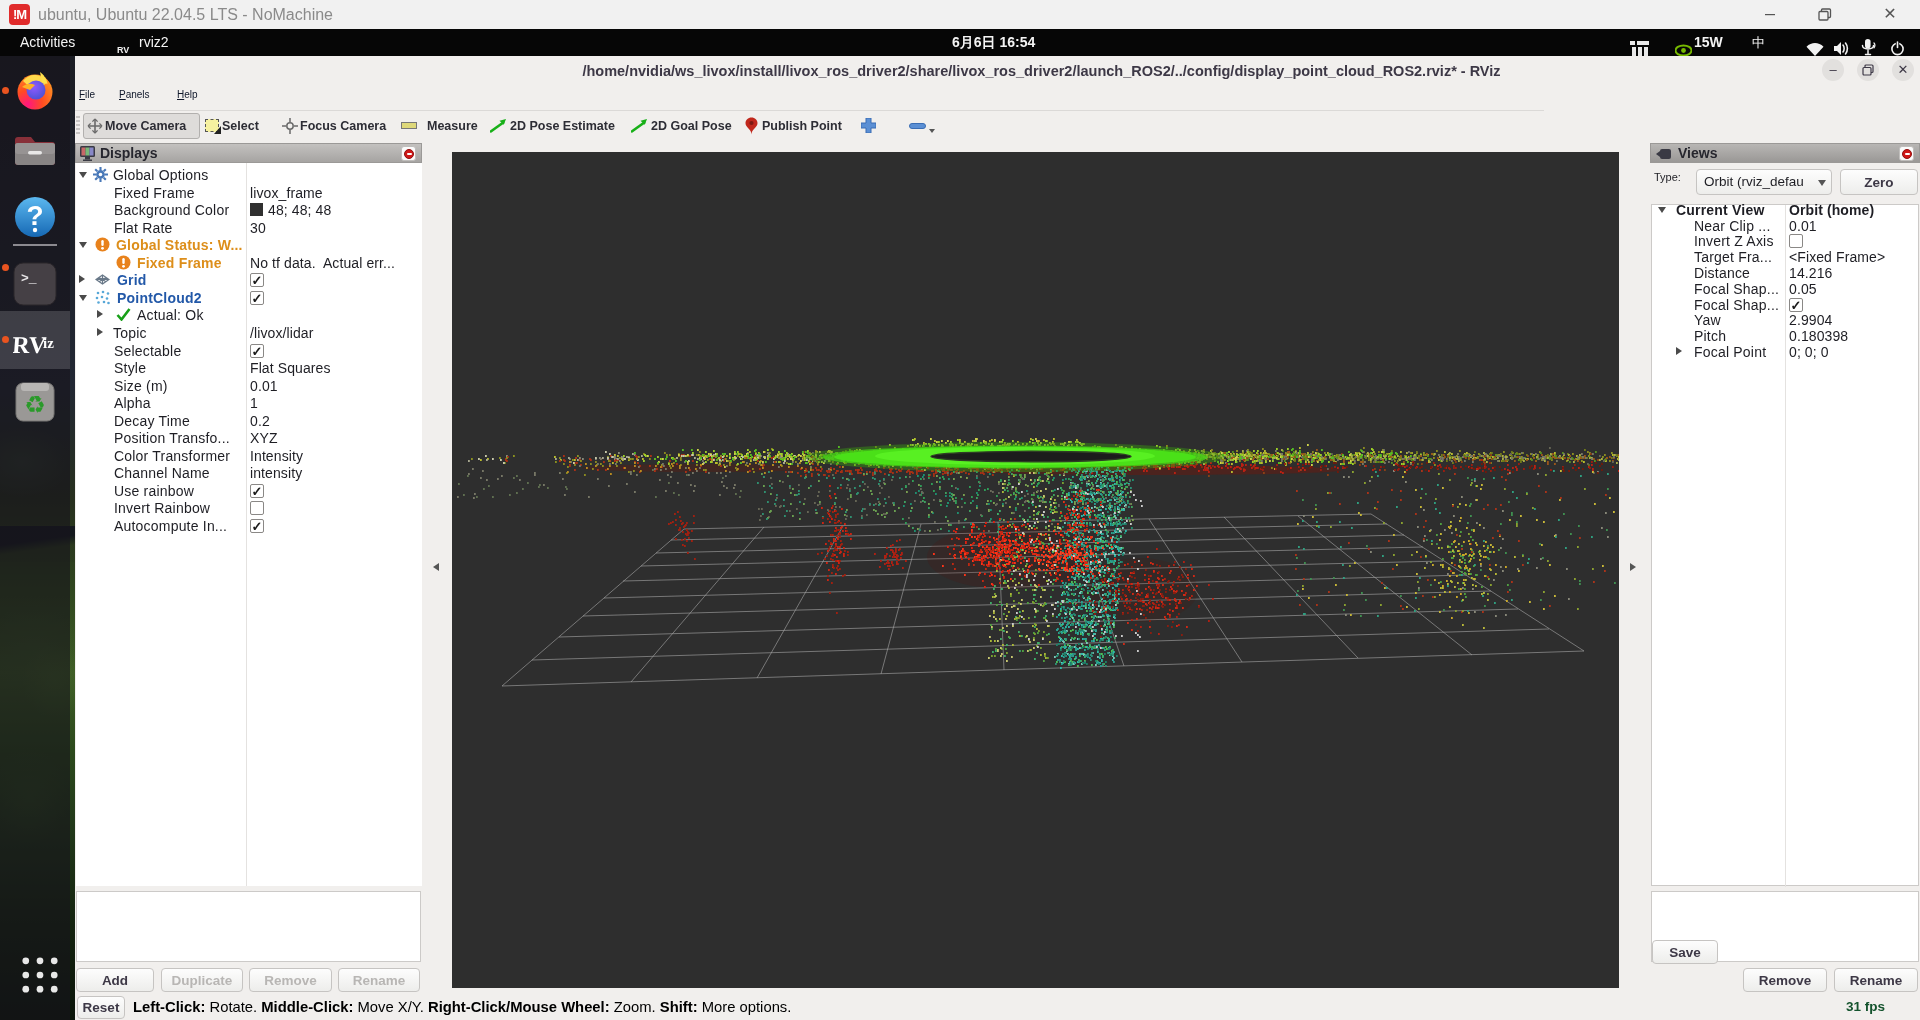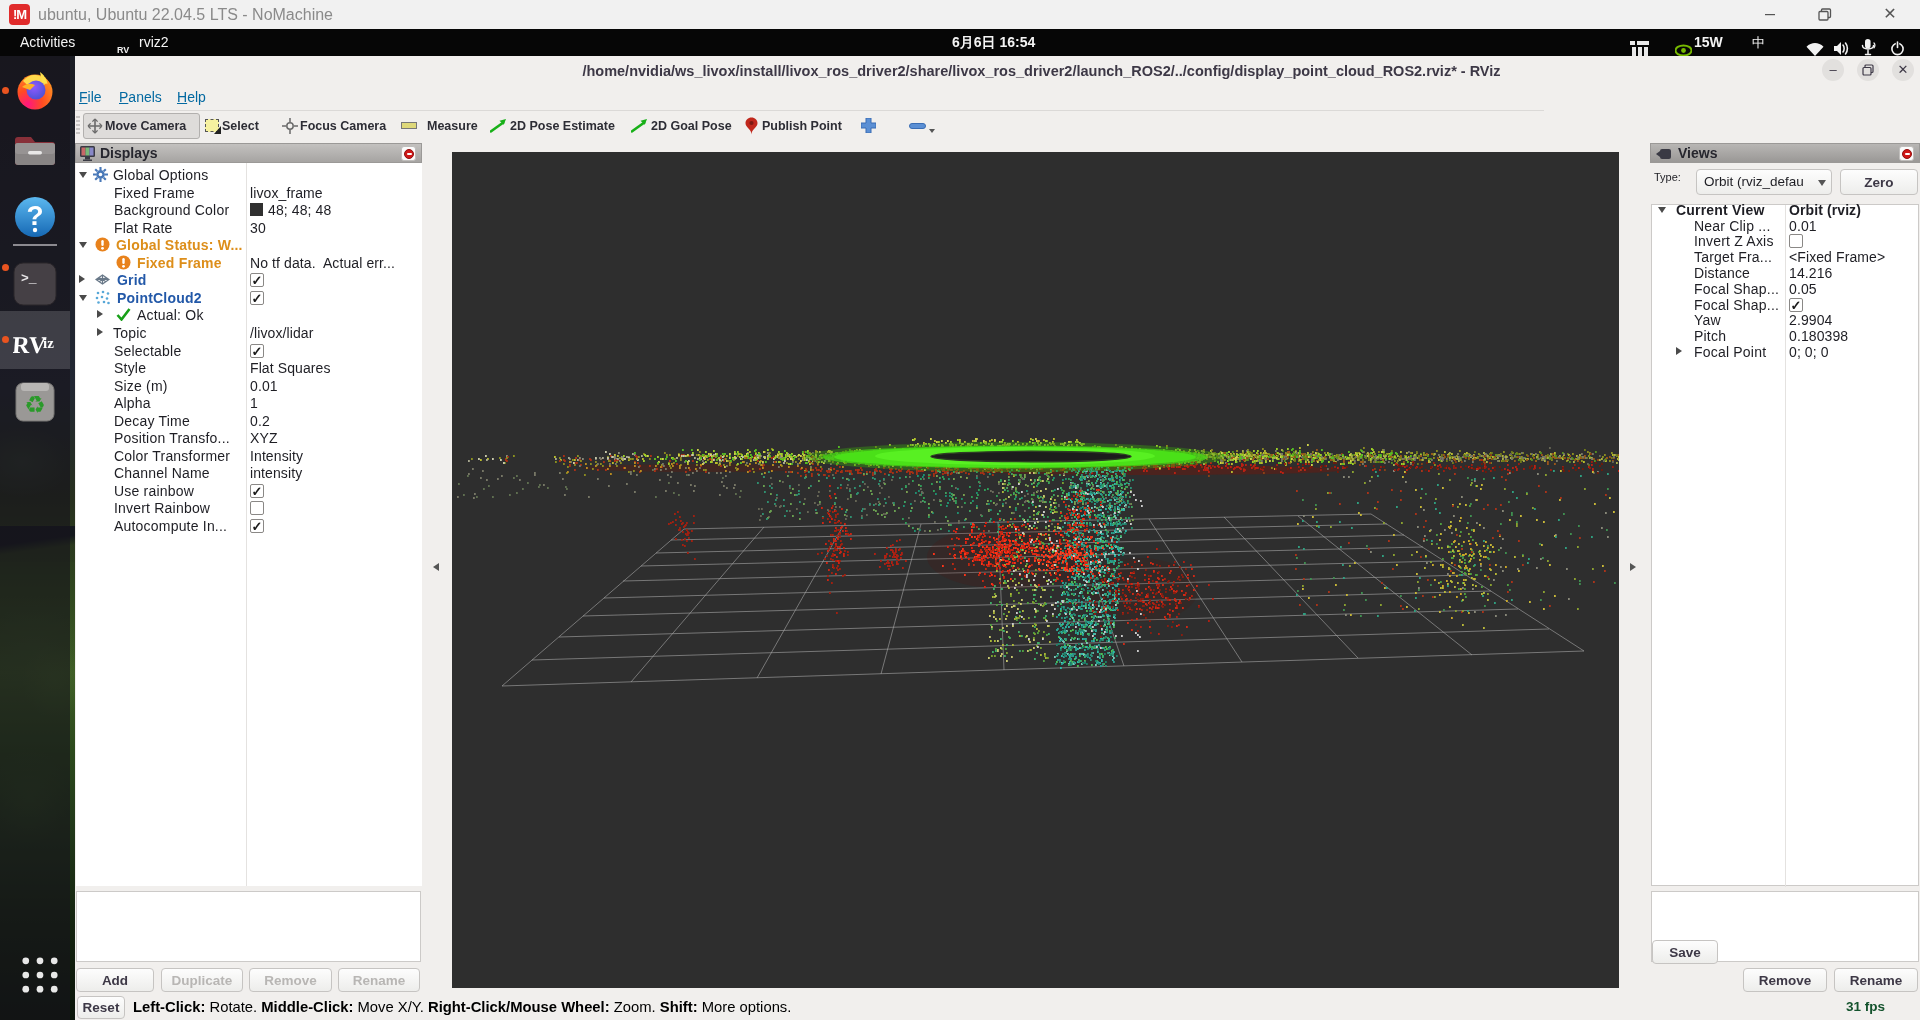--- a/index.html
+++ b/index.html
@@ -18,21 +18,21 @@
  background:linear-gradient(180deg,#1b1d24 0%,#1e222b 20%,#222834 34%,#27301e 46%,#31491f 56%,#3d5c25 64%,#2c4a1c 72%,#22391a 80%,#14240f 90%,#0b150a 100%)}
 #dock{left:0;top:56px;width:70px;height:964px;background:rgba(22,20,28,.62)}
 .dkic{position:absolute;left:13px;width:44px;height:44px}
 .ddot{position:absolute;left:2px;width:7px;height:7px;border-radius:50%;background:#e95420}
 
 #win{left:75px;top:56px;width:1845px;height:964px;background:#f1efed}
 #title{left:75px;top:56px;width:1845px;height:29px;background:#f1efed}
 #ttext{left:119px;top:56px;width:1845px;height:29px;text-align:center;font-size:14.5px;font-weight:bold;color:#3d3846;line-height:30px}
 .wbtn{top:59px;width:22px;height:22px;border-radius:50%;background:#e2e0de;color:#3d3846;
  text-align:center;line-height:22px;font-size:13px}
-#menubar{left:75px;top:85px;width:1469px;height:26px;background:#f1efed;font-size:14px;color:#0369a1;
+#menubar{left:75px;top:85px;width:1469px;height:26px;background:#f1efed;font-size:10px;color:#0f172a;
  border-bottom:1px solid #dbd9d7}
 #menubar span{position:absolute;top:4px}
 #menubar u{text-decoration-thickness:1px}
 #toolbar{left:75px;top:112px;width:1845px;height:28px;background:#f1efed;font-size:12.5px;color:#3d3846}
 .tbtxt{position:absolute;top:7px;font-weight:bold;color:#2d2d35}
 
 .phead{background:linear-gradient(180deg,#c3c1bf,#a6a4a2);border:1px solid #9b9997;font-size:14px;
  font-weight:bold;color:#26262e;line-height:19px}
 .pclose{position:absolute;top:2px;width:15px;height:15px;background:#fbfbfb;border-radius:3px;border:1px solid #c0bebc}
 .pclose i{position:absolute;left:1.5px;top:1.5px;width:10px;height:10px;border-radius:50%;background:#d01818;
@@ -374,21 +374,21 @@
 <div class="abs" style="left:1654px;top:171px;font-size:11px;color:#1e1e24">Type:</div>
 <div class="abs" style="left:1696px;top:169px;width:136px;height:26px;background:linear-gradient(180deg,#fdfdfd,#ededeb);border:1px solid #c6c4c2;border-radius:4px;font-size:13.5px;color:#1e1e24;line-height:24px;padding-left:7px">Orbit (rviz_defau</div>
 <div class="exp expd" style="left:1818px;top:180px;border-top-color:#555"></div>
 <div class="abs btn" style="left:1840px;top:169px;width:78px;height:26px;line-height:25px">Zero</div>
 <div class="abs" id="vtree">
     <div style="position:absolute;left:133px;top:0;width:1px;height:682px;background:#e4e2e0"></div>
   </div>
 <div class="abs" style="left:0;top:0">
     <div class="exp expd" style="left:1658px;top:206.7px"></div>
     <div class="row" style="left:1676px;top:200.7px;font-weight:bold">Current View</div>
-    <div class="val" style="left:1789px;top:200.7px;font-weight:bold">Orbit (rviz)</div>
+    <div class="val" style="left:1789px;top:200.7px;font-weight:bold">Orbit (home)</div>
     <div class="row" style="left:1694px;top:216.5px">Near Clip ...</div>
     <div class="val" style="left:1789px;top:216.5px">0.01</div>
     <div class="row" style="left:1694px;top:232.29999999999998px">Invert Z Axis</div>
     <div class="cb" style="left:1789px;top:234.29999999999998px"></div>
     <div class="row" style="left:1694px;top:248.1px">Target Fra...</div>
     <div class="val" style="left:1789px;top:248.1px">&lt;Fixed Frame&gt;</div>
     <div class="row" style="left:1694px;top:263.9px">Distance</div>
     <div class="val" style="left:1789px;top:263.9px">14.216</div>
     <div class="row" style="left:1694px;top:279.7px">Focal Shap...</div>
     <div class="val" style="left:1789px;top:279.7px">0.05</div>

